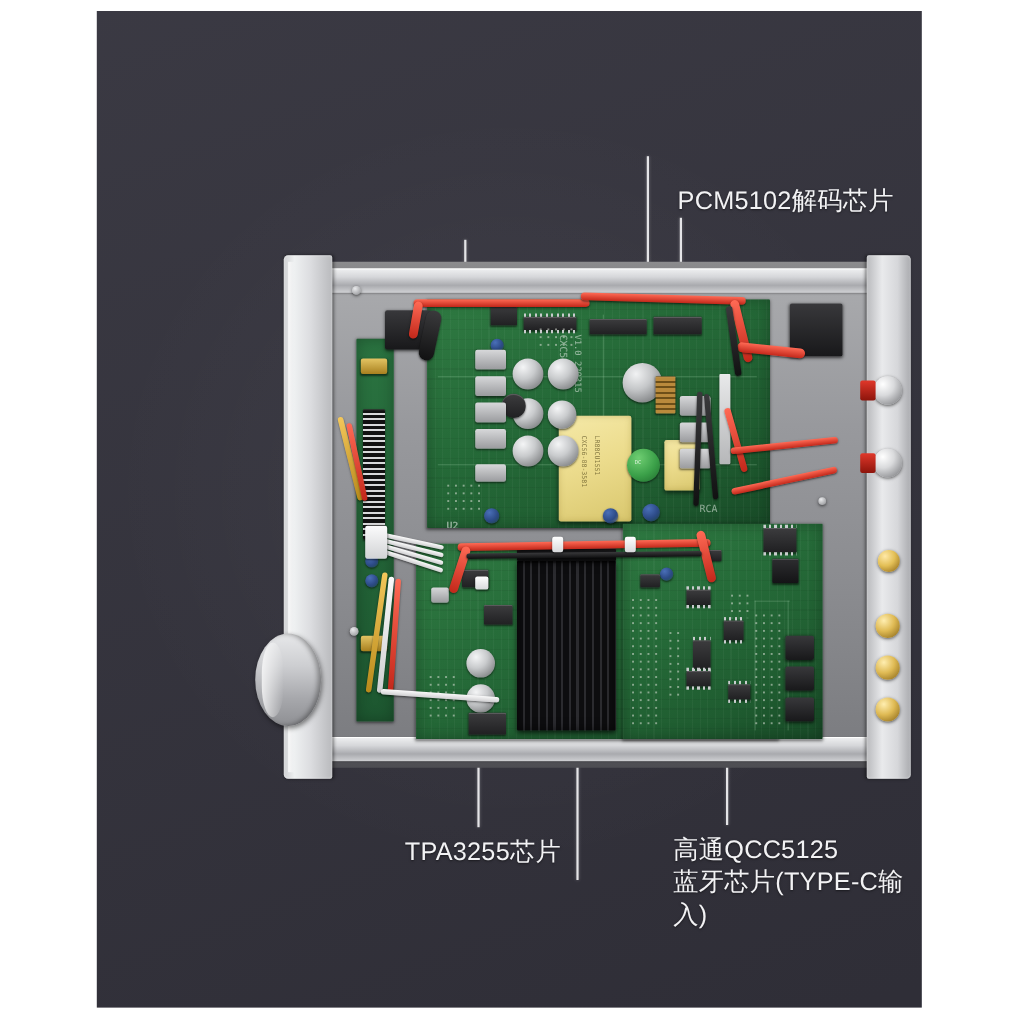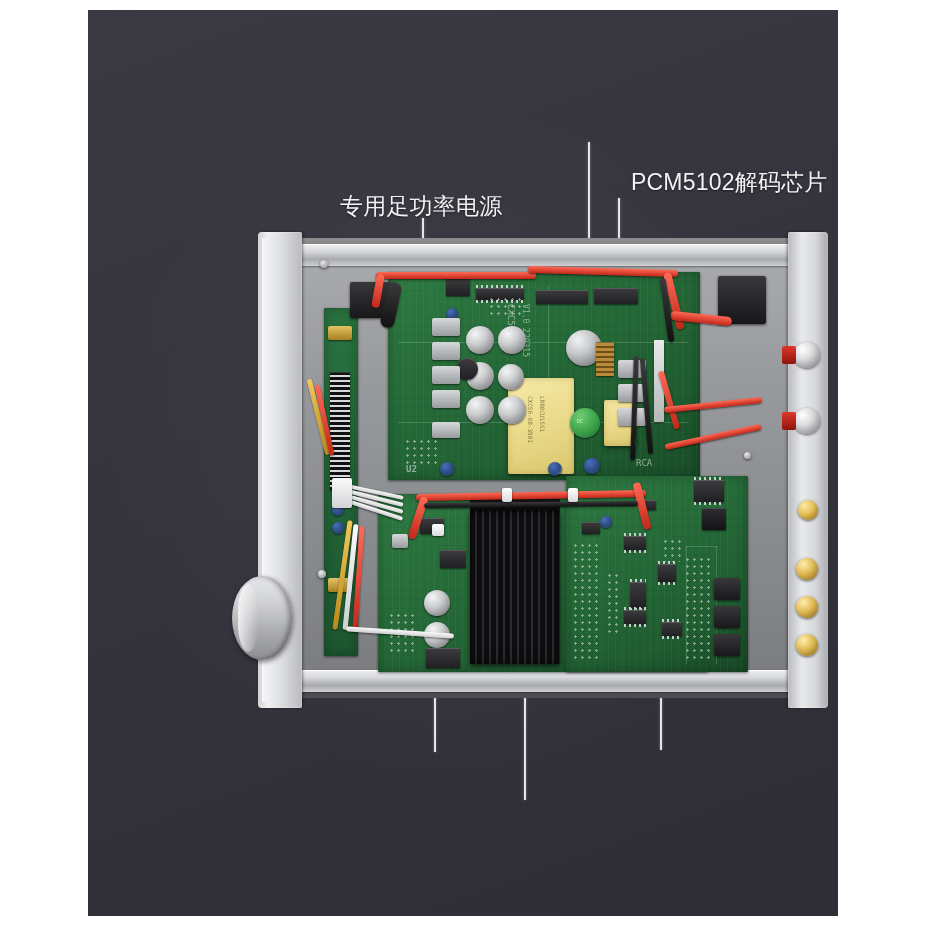--- a/index.html
+++ b/index.html
@@ -237,30 +237,34 @@
   }
 </style>
 </head>
 <body>
 
 <div id="root">
 
   <div id="photo-panel">
 
 
-    <div class="label" style="left:543px; top:158px;">
+    <div class="label" style="left:528px; top:158px;">
       <span>PCM5102解码芯片</span>
     </div>
 
-    <div class="label" style="left:252px; top:182px;">
-      <span>专用足功率电源</span>
+
+    <div class="label" style="left:280px; top:750px;">
+      <span>TPA3255芯片</span>
     </div>
 
 
-
+    <div class="label two-line" style="left:524px; top:748px; width:230px;">
+      <div>高通QCC5125</div>
+      <div>蓝牙芯片(TYPE-C输入)</div>
+    </div>
 
     <div class="leader" style="left:500px; top:132px; height:400px;"></div>
 
     <div class="leader" style="left:530px; top:188px; height:318px;"></div>
 
     <div class="leader" style="left:334px; top:208px; height:212px;"></div>
 
     <div class="leader" style="left:346px; top:512px; height:230px;"></div>
 
     <div class="leader" style="left:436px; top:628px; height:162px;"></div>
@@ -339,21 +343,21 @@
         <div class="term" style="left:230px; top:136px; width:28px; height:18px;"></div>
 
         <div class="chipblk" style="left:208px; top:70px; width:18px; height:34px;
              background:repeating-linear-gradient(0deg,#b98a3c 0 3px,#6d4f18 3px 5px);"></div>
 
         <div class="chipblk" style="left:266px; top:68px; width:10px; height:82px;
              background:linear-gradient(180deg,#e8e9ea,#b6b7b9);"></div>
 
         <div class="pad-grid" style="left:16px; top:166px; width:36px; height:28px;"></div>
         <div class="pad-grid" style="left:100px; top:24px; width:34px; height:22px;"></div>
-        <div class="silktext" style="left:18px; top:192px; font-size:9px;font-weight:bold;">U2</div>
+        <div class="silktext" style="left:18px; top:202px; font-size:9px;font-weight:bold;">U2</div>
         <div class="silktext" style="left:248px; top:186px; font-size:9px;">RCA</div>
       </div>
 
       <div class="pcb" id="pcb-amp">
         <div class="heatsink" style="left:92px; top:16px; width:90px; height:154px;"></div>
         <div class="chipblk" style="left:92px; top:4px; width:90px; height:12px;
              background:linear-gradient(180deg,#1a1a1c,#0c0c0d);"></div>
 
         <div class="cap" style="left:46px; top:96px; width:26px; height:26px;"></div>
         <div class="cap" style="left:46px; top:128px; width:26px; height:26px;"></div>

